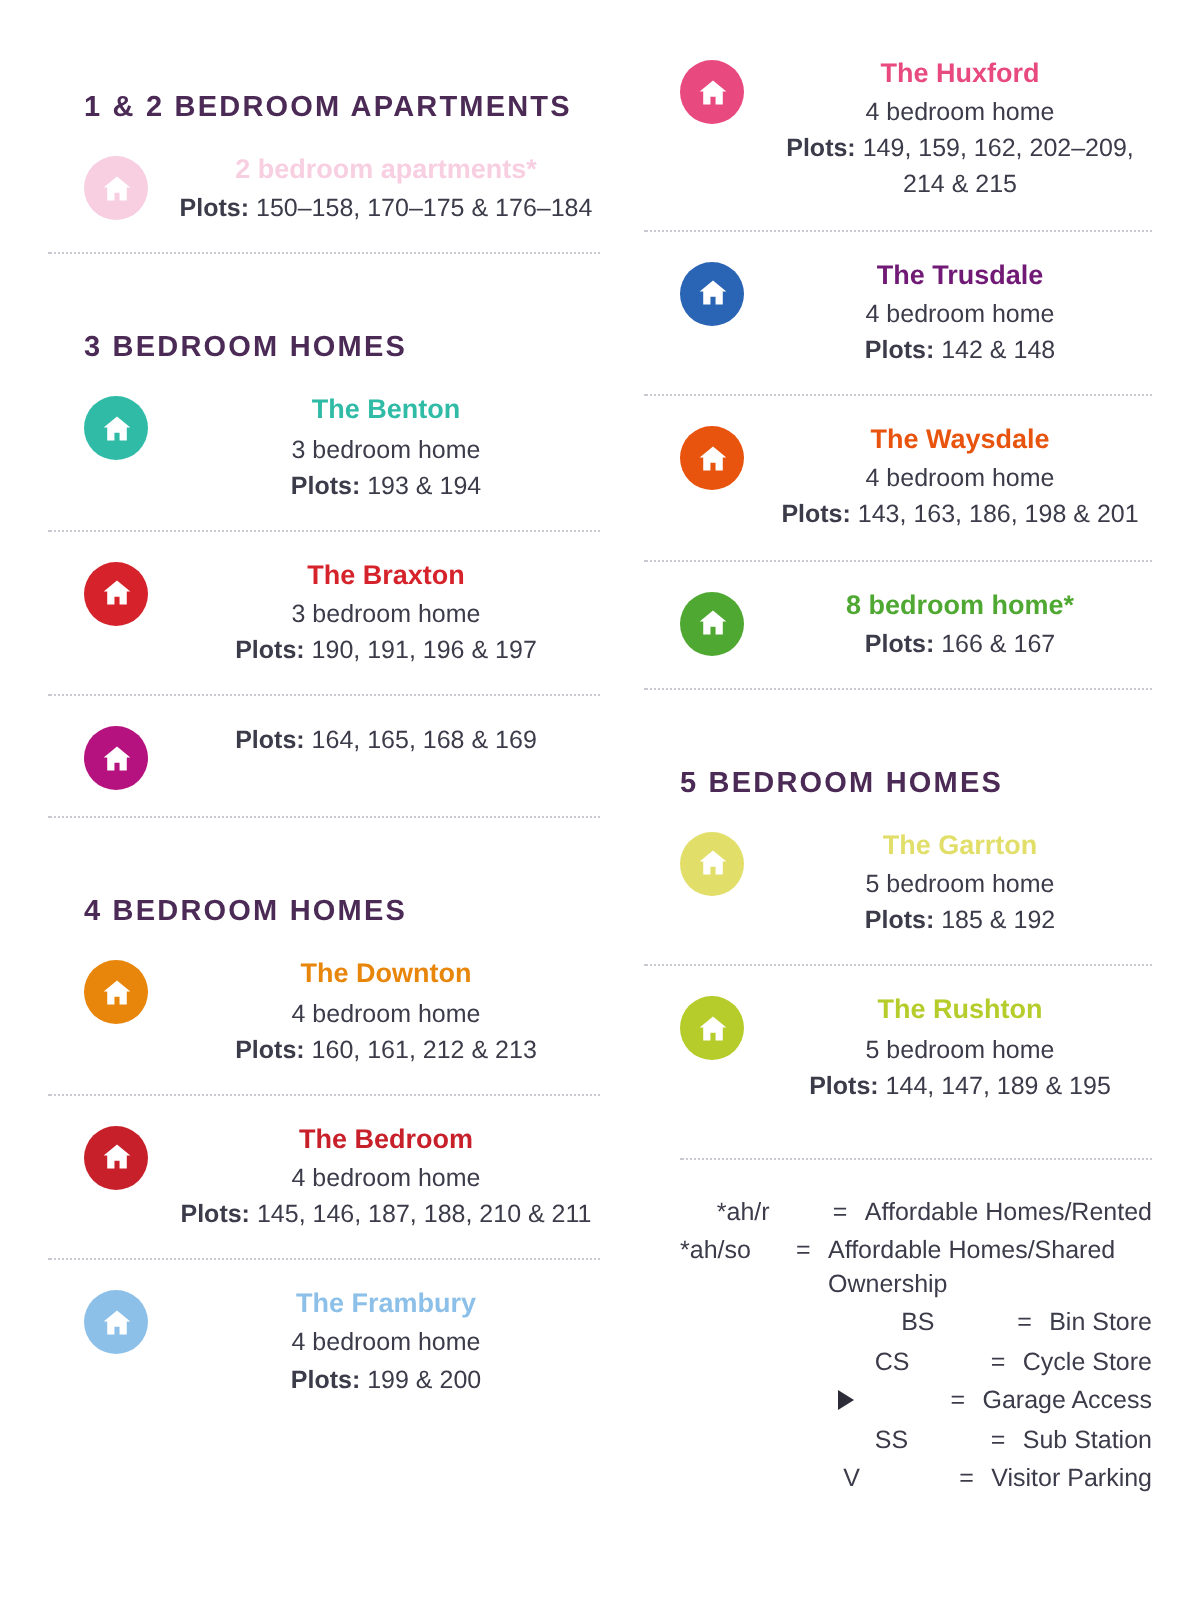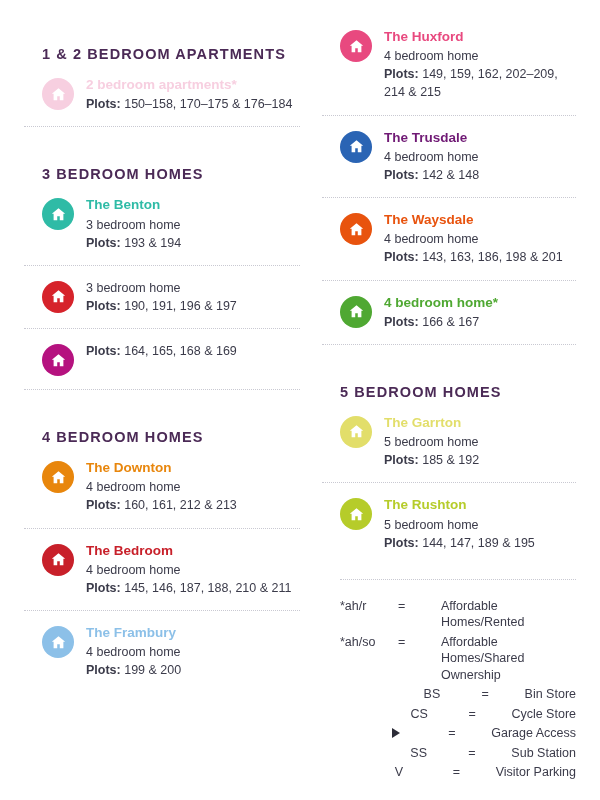--- a/index.html
+++ b/index.html
@@ -37,20 +37,21 @@
   .section-title.first { margin-top: 18px; }
   .section-gap { height: 26px; }
 
   .entry {
     display: flex;
     align-items: flex-start;
     gap: 12px;
     padding: 0 0 13px 18px;
     margin-bottom: 13px;
     border-bottom: 1px dotted #c9c9d2;
+    text-align: center;
   }
   .entry.no-rule { border-bottom: none; }
 
   .badge {
     flex: 0 0 auto;
     width: 32px;
     height: 32px;
     border-radius: 50%;
     display: flex;
     align-items: center;
@@ -93,21 +94,21 @@
     justify-content: flex-end;
   }
   .legend-key {
     flex: 0 0 58px;
     color: #3b3b4a;
   }
   .legend-eq {
     flex: 0 0 16px;
     color: #3b3b4a;
   }
-  .legend-val { color: #3b3b4a; margin-left: 27px; }
+  .legend-val { color: #3b3b4a; }
   .legend-tri {
     display: inline-block;
     width: 0; height: 0;
     border-left: 8px solid #2c2c38;
     border-top: 5px solid transparent;
     border-bottom: 5px solid transparent;
     position: relative;
     top: 1px;
     margin-left: 2px;
   }
@@ -143,20 +144,21 @@
           <div class="entry-plots"><span class="plots-label">Plots:</span><span> 193 &amp; 194</span></div>
         </div>
       </div>
       <div class="entry">
         <div class="badge" style="background: rgb(214, 35, 43);">
           <svg width="17" height="17" viewBox="0 0 24 24" aria-hidden="true">
             <path d="M12 3.2 2.6 11h2.5v9.2h5.1v-5.6h3.6v5.6h5.1V11h2.5z" fill="#ffffff"></path>
           </svg>
         </div>
         <div class="entry-text">
+          <div class="entry-name" style="color: rgb(214, 35, 43);">The Braxton</div>
           <div class="entry-type">3 bedroom home</div>
           <div class="entry-plots"><span class="plots-label">Plots:</span><span> 190, 191, 196 &amp; 197</span></div>
         </div>
       </div>
       <div class="entry">
         <div class="badge" style="background: rgb(181, 18, 127);">
           <svg width="17" height="17" viewBox="0 0 24 24" aria-hidden="true">
             <path d="M12 3.2 2.6 11h2.5v9.2h5.1v-5.6h3.6v5.6h5.1V11h2.5z" fill="#ffffff"></path>
           </svg>
         </div>
@@ -240,21 +242,21 @@
           <div class="entry-plots"><span class="plots-label">Plots:</span><span> 143, 163, 186, 198 &amp; 201</span></div>
         </div>
       </div>
       <div class="entry">
         <div class="badge" style="background: rgb(79, 168, 50);">
           <svg width="17" height="17" viewBox="0 0 24 24" aria-hidden="true">
             <path d="M12 3.2 2.6 11h2.5v9.2h5.1v-5.6h3.6v5.6h5.1V11h2.5z" fill="#ffffff"></path>
           </svg>
         </div>
         <div class="entry-text">
-          <div class="entry-name" style="color: rgb(79, 168, 50);">4 bedroom home*</div>
+          <div class="entry-name" style="color: rgb(79, 168, 50);">8 bedroom home*</div>
           <div class="entry-plots"><span class="plots-label">Plots:</span><span> 166 &amp; 167</span></div>
         </div>
       </div>
       <div class="section-gap"></div>
       <div class="section-title">5 Bedroom Homes</div>
       <div class="entry">
         <div class="badge" style="background: rgb(226, 222, 106);">
           <svg width="17" height="17" viewBox="0 0 24 24" aria-hidden="true">
             <path d="M12 3.2 2.6 11h2.5v9.2h5.1v-5.6h3.6v5.6h5.1V11h2.5z" fill="#ffffff"></path>
           </svg>

